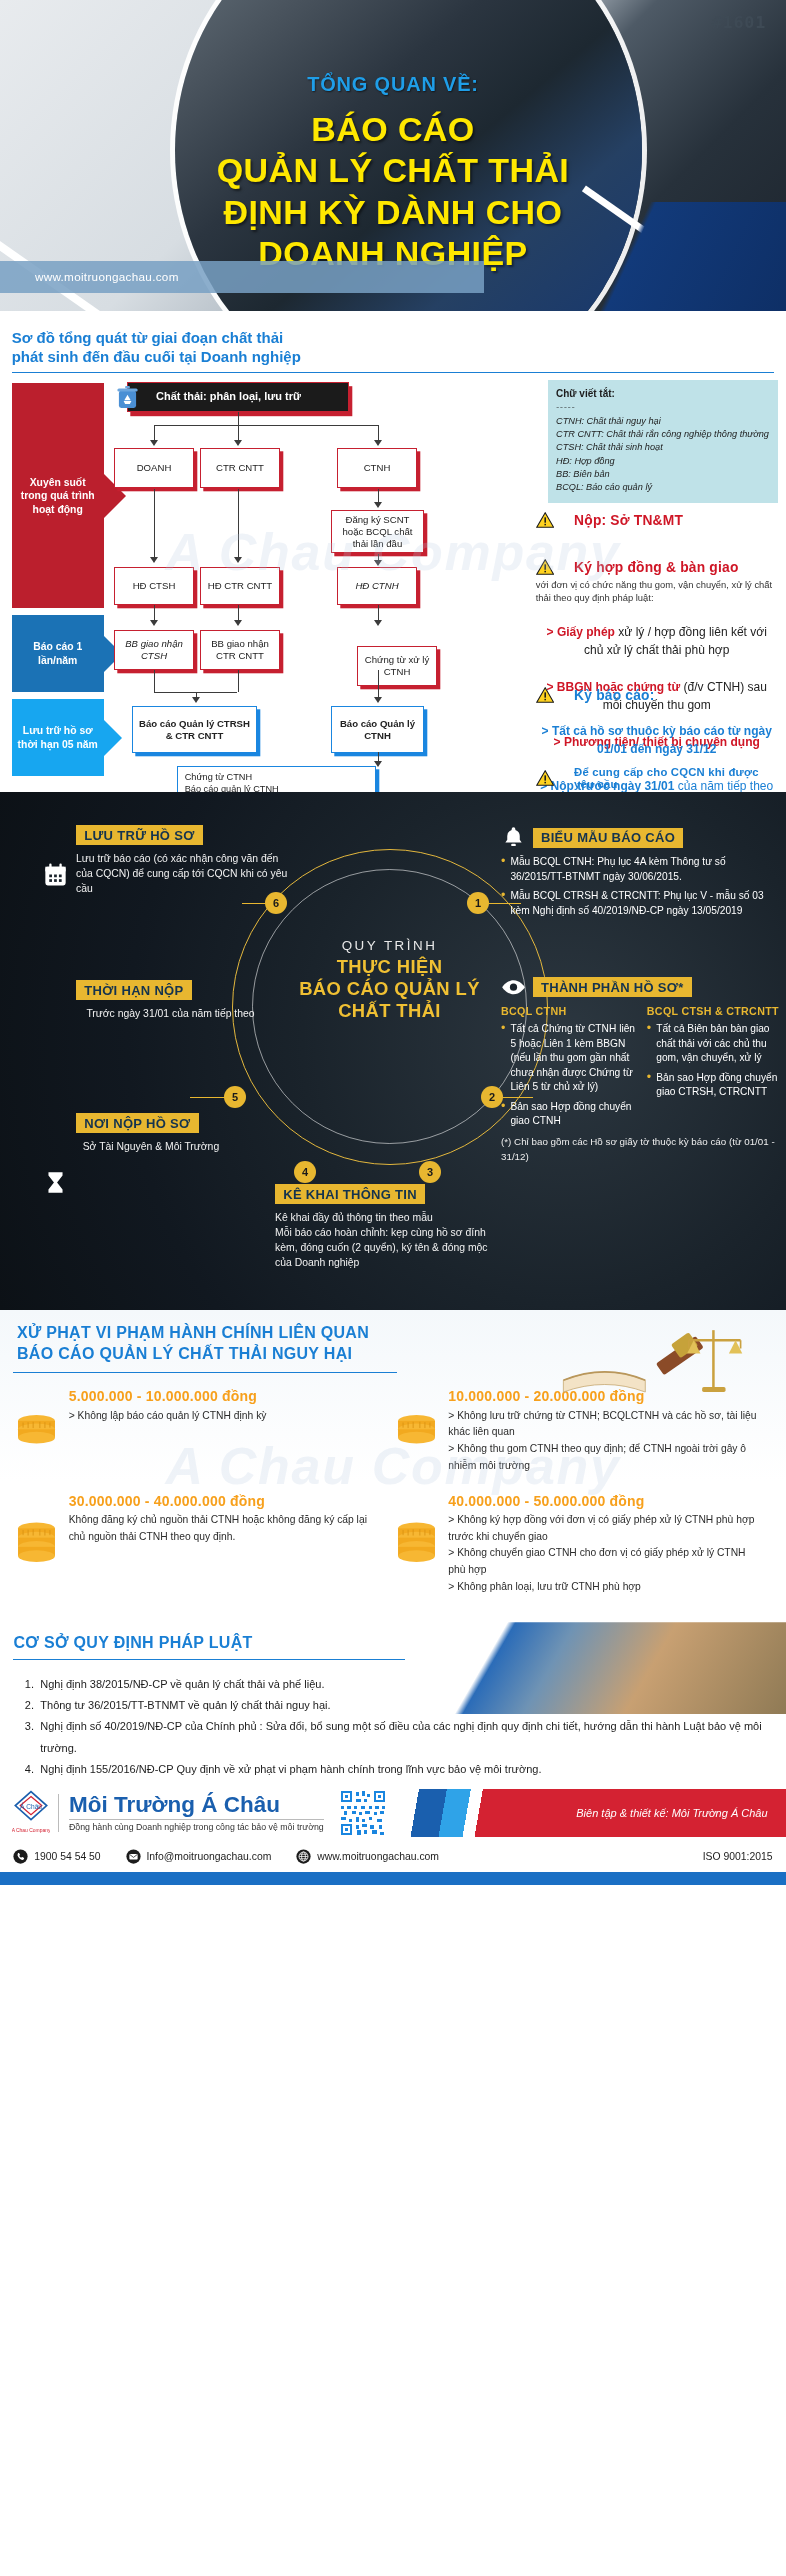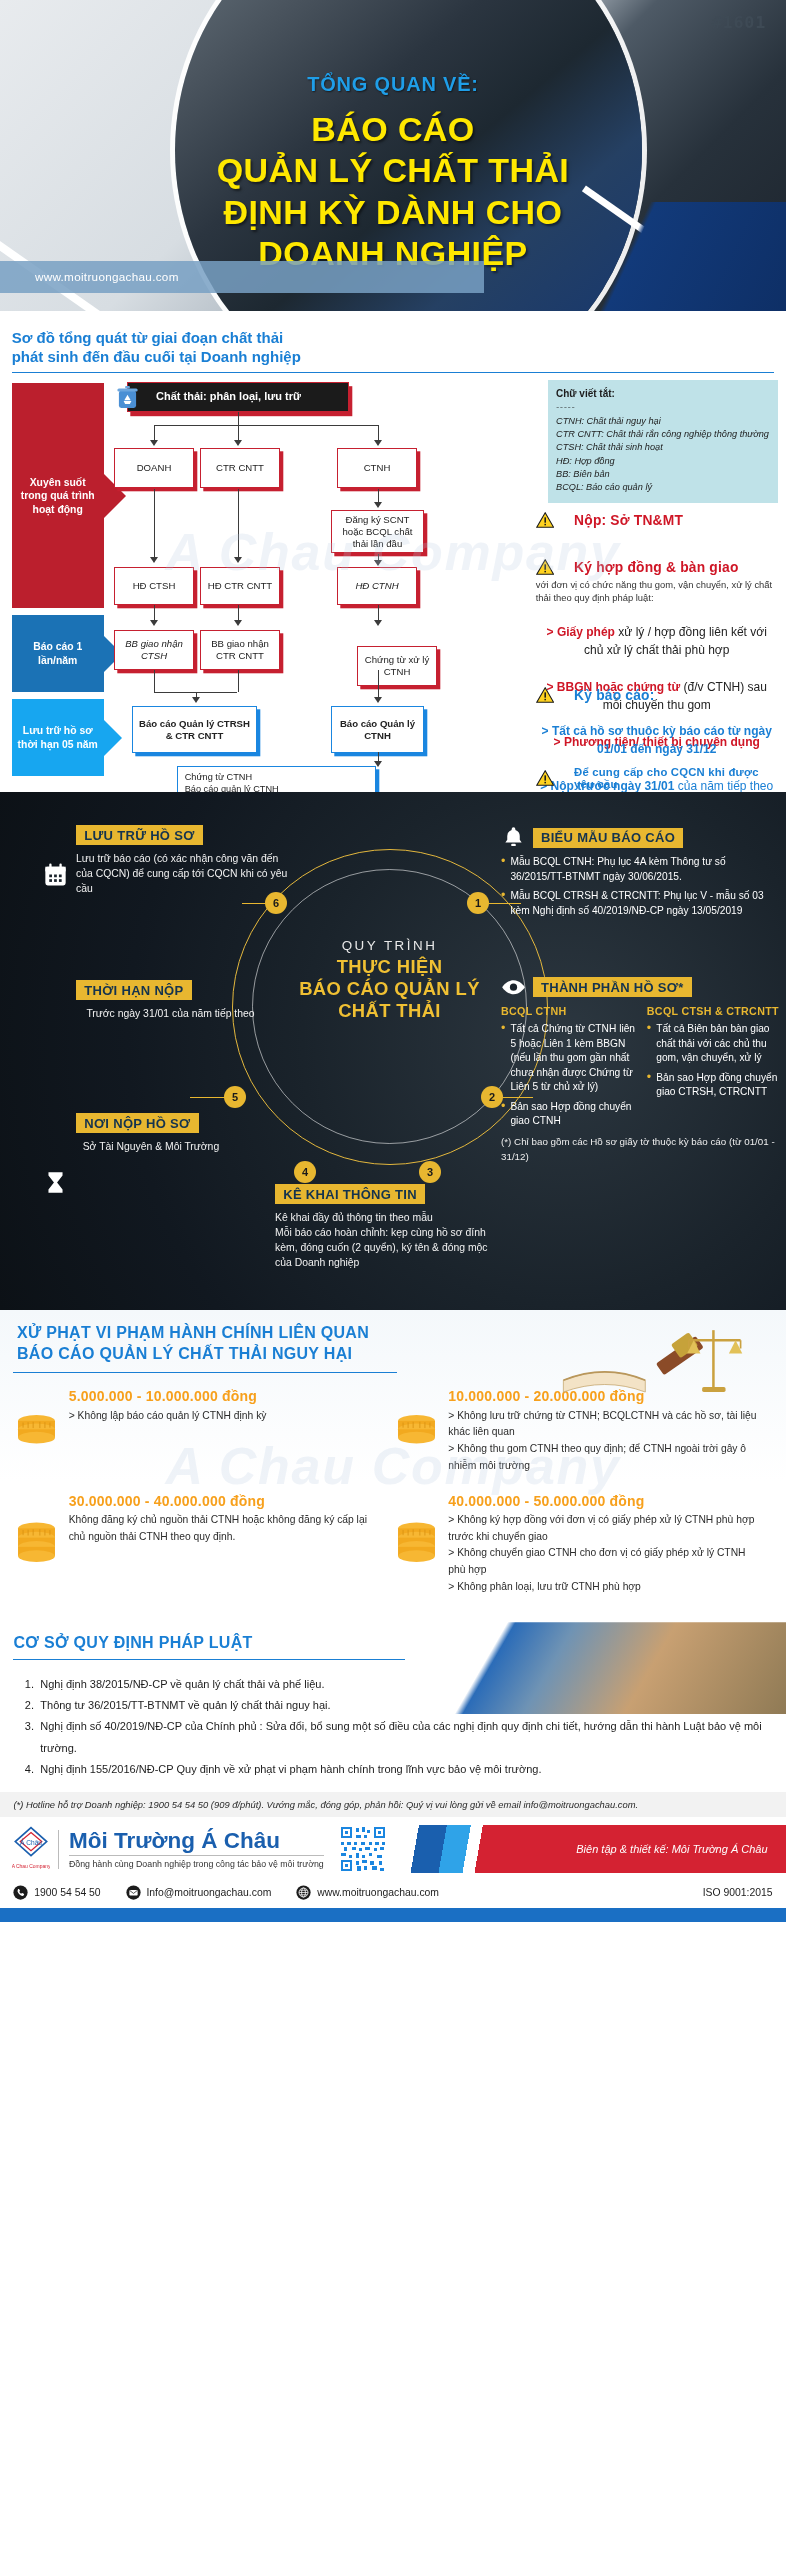--- a/index.html
+++ b/index.html
@@ -745,21 +745,20 @@
     <div class="legal-head">CƠ SỞ QUY ĐỊNH PHÁP LUẬT</div>
     <div class="legal-rule"></div>
 
     <ol class="legal-list">
       <li>Nghị định 38/2015/NĐ-CP về quản lý chất thải và phế liệu.</li>
       <li>Thông tư 36/2015/TT-BTNMT về quản lý chất thải nguy hại.</li>
       <li>Nghị định số 40/2019/NĐ-CP của Chính phủ : Sửa đổi, bổ sung một số điều của các nghị định quy định chi tiết, hướng dẫn thi hành Luật bảo vệ môi trường.</li>
       <li>Nghị định 155/2016/NĐ-CP Quy định về xử phạt vi phạm hành chính trong lĩnh vực bảo vệ môi trường.</li>
     </ol>
 
-    <div class="hotline">(*) Hotline hỗ trợ Doanh nghiệp: 1900 54 54 50 (909 đ/phút). Vướng mắc, đóng góp, phản hồi: Quý vị vui lòng gửi về email info@moitruongachau.com.</div>
 
     <div class="footer">
       <div class="fl-logo">
         <svg class="diamond" viewBox="0 0 46 58">
           <path d="M23 3l19 17-19 17L4 20z" fill="#fff" stroke="#1a5fae" stroke-width="2"></path>
           <path d="M23 9l13 11-13 11-13-11z" fill="#fff" stroke="#d42232" stroke-width="1.5"></path>
           <text x="23" y="24" font-size="8" text-anchor="middle" fill="#1a5fae" font-family="Liberation Sans">Á Châu</text>
           <text x="23" y="52" font-size="6" text-anchor="middle" fill="#d42232" font-family="Liberation Sans">A Chau Company</text>
         </svg>
         <div style="border-left:0.8px solid #bbb; padding-left:10px;">

